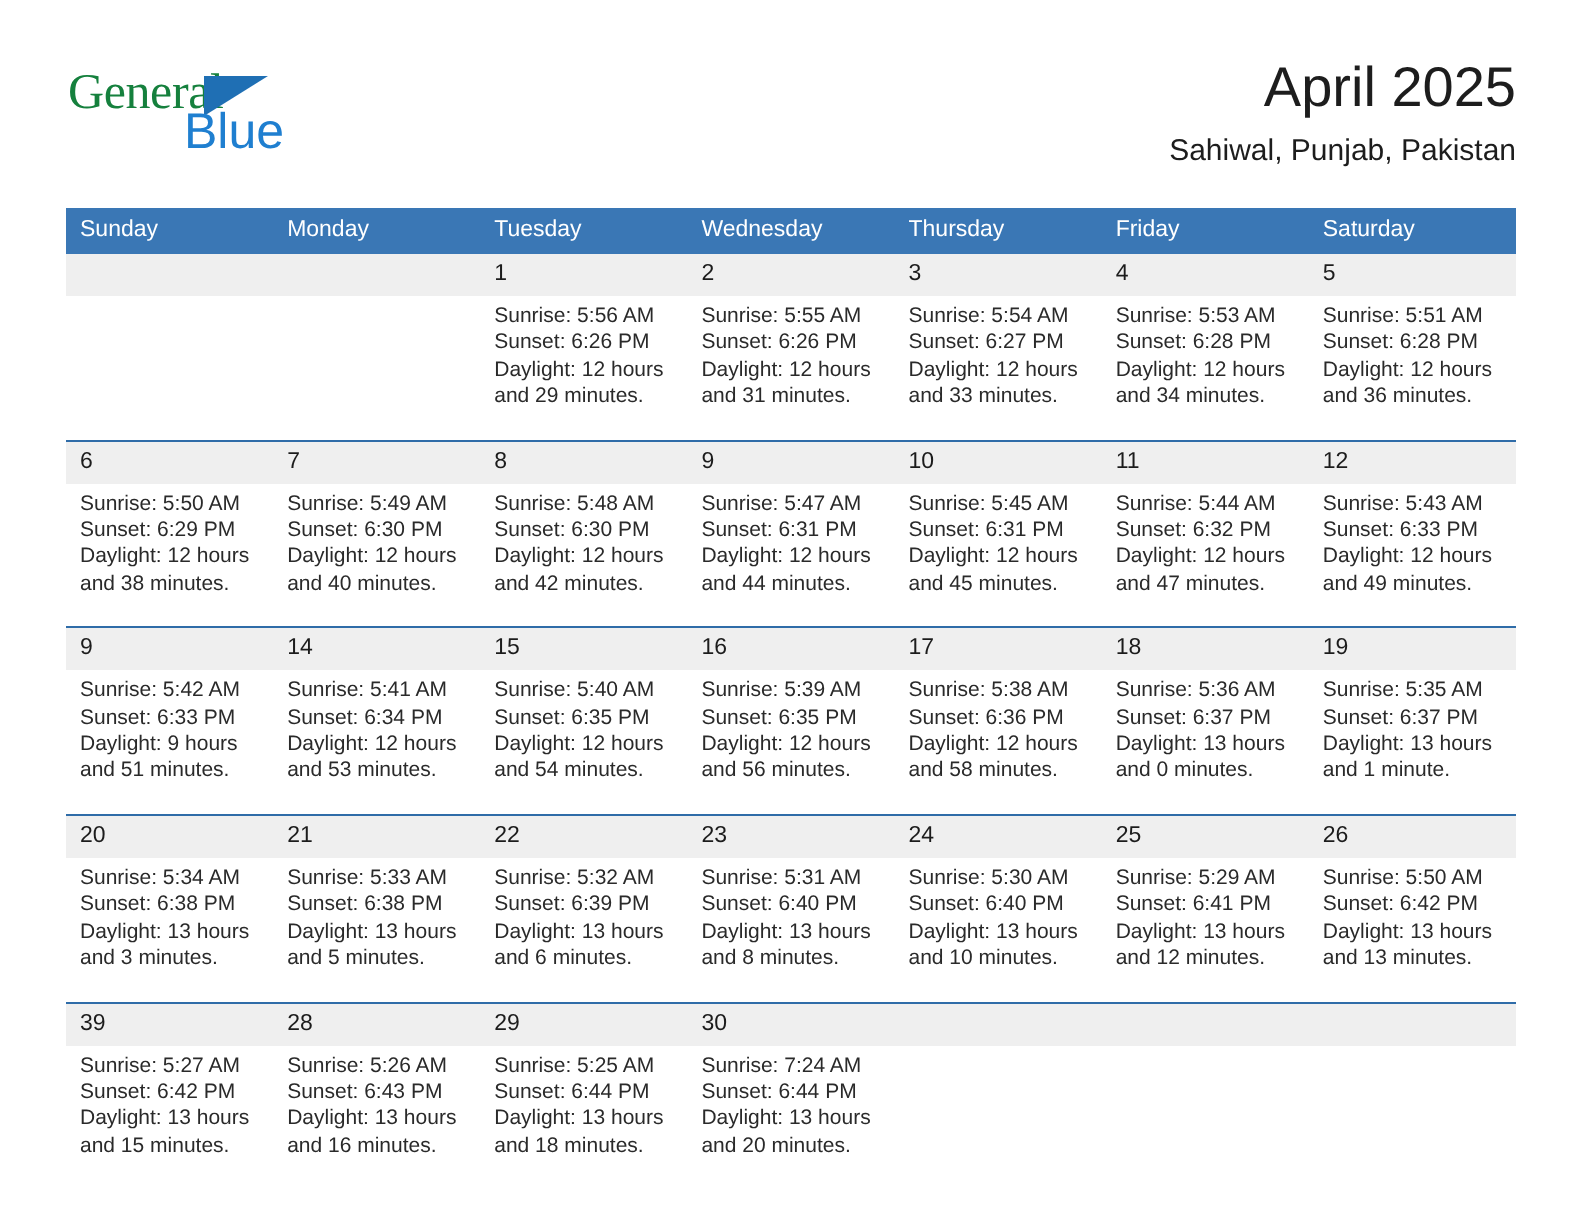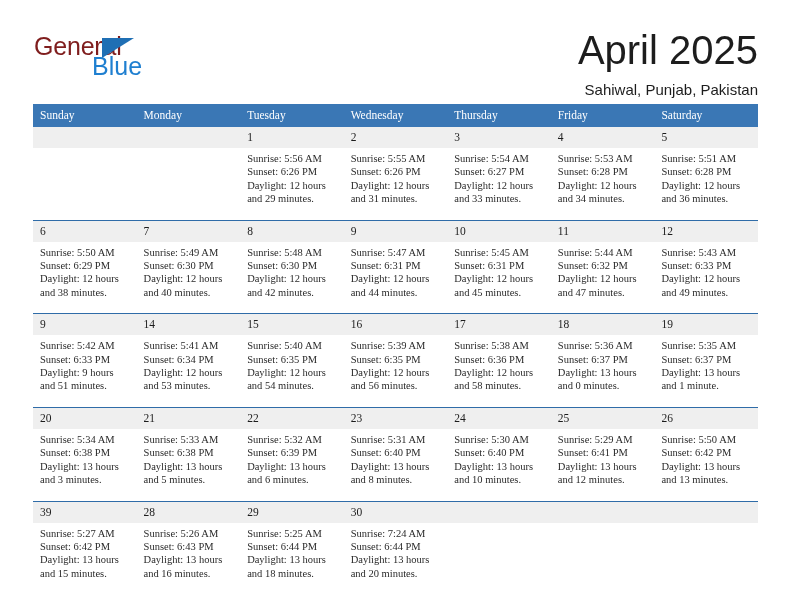--- a/index.html
+++ b/index.html
@@ -36,22 +36,22 @@
     top: 6px;
     width: 200px;
     height: 52px;
   }
   .brand-general {
     position: absolute;
     left: 0;
     top: 0;
     font-size: 25px;
     letter-spacing: -0.2px;
-    color: #7f1d1d;
-    font-family: Liberation Sans, sans-serif;
+    color: #15803d;
+    font-family: Liberation Serif, serif;
     line-height: 1;
   }
   .brand-tri {
     position: absolute;
     left: 68px;
     top: 4px;
     width: 0;
     height: 0;
     border-left: 32px solid #1f6fb4;
     border-bottom: 20px solid transparent;
@@ -65,21 +65,21 @@
     line-height: 1;
   }
 
   .titles {
     position: absolute;
     right: 0;
     top: 0;
     text-align: right;
   }
   .cal-title {
-    font-size: 40px;
+    font-size: 28px;
     color: #1d1d1d;
     line-height: 1.12;
     font-weight: normal;
     margin: 0;
     white-space: nowrap;
   }
   .cal-subtitle {
     font-size: 15px;
     color: #1d1d1d;
     line-height: 1.2;
@@ -88,21 +88,20 @@
   }
 
   
   .calendar {
     position: absolute;
     left: 33px;
     top: 104px;
     width: 725px;
     border-collapse: collapse;
     table-layout: fixed;
-    font-family: Liberation Serif, serif;
   }
   .calendar th {
     background: #3a77b5;
     color: #ffffff;
     font-size: 11.5px;
     font-weight: normal;
     text-align: left;
     padding: 5px 0 5px 7px;
     height: 11px;
     line-height: 13px;

